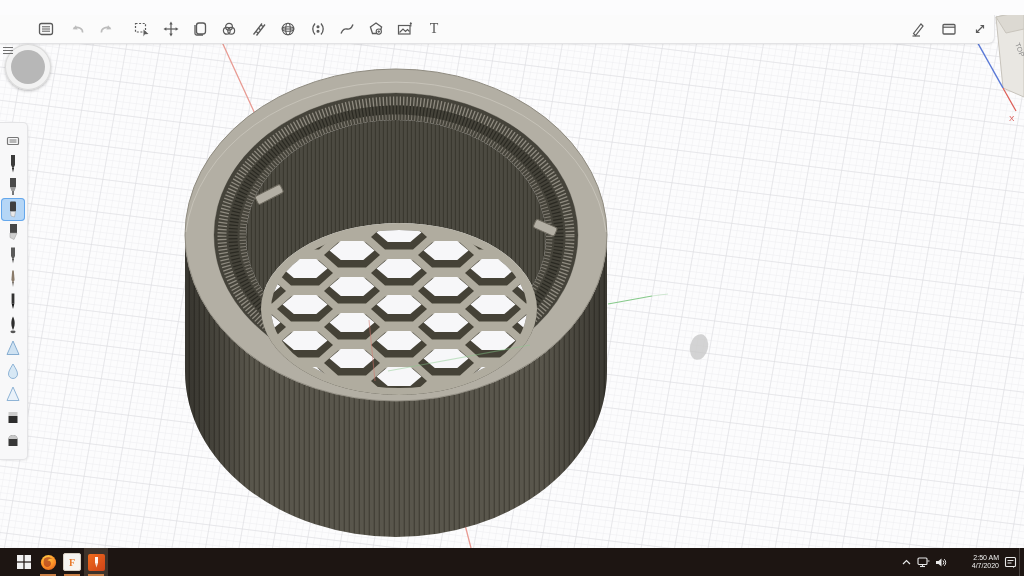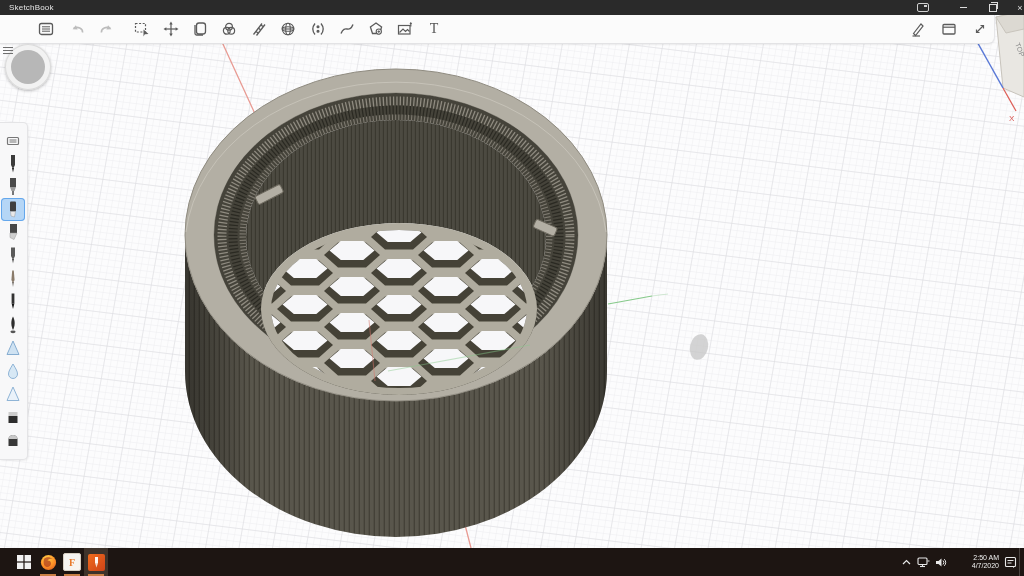--- a/index.html
+++ b/index.html
@@ -223,33 +223,20 @@
         <polygon points="996,17 1024,11 1024,97 1003,88" fill="#e9e7e2" stroke="#c8c4bc" stroke-width="1"></polygon>
         <polygon points="996,17 1006,33 1024,29 1024,11" fill="#dcd9d2" stroke="#c8c4bc" stroke-width="1"></polygon>
         <text transform="translate(1015,44) rotate(68)" font-size="7" fill="#8a8a8a">TOP</text>
         <line x1="962" y1="15" x2="1003" y2="88" stroke="#5a79d6" stroke-width="1.5"></line>
         <line x1="1003" y1="88" x2="1016" y2="111" stroke="#dd5f58" stroke-width="1.3"></line>
         <text x="1009" y="121" font-size="8" fill="#d85550">X</text>
       </g>
     </svg>
   </div>
 
-  <div id="titlebar">
-    <span class="title">SketchBook</span>
-    <span class="wbtn" id="ink-ico">
-        <span class="inkglyph"></span>
-      </span>
-    <span class="wbtn" id="min-btn">
-        <span class="minline"></span>
-      </span>
-    <span class="wbtn" id="max-btn">
-        <span class="restorebox"></span>
-      </span>
-    <span class="wbtn" id="close-btn">×</span>
-  </div>
 
   <div id="toolbar">
     <span class="tbtn" style="left:33px">
       <svg width="18" height="18">
           <rect x="2.5" y="3.5" width="13" height="11" rx="2" fill="none" stroke="#5b5b5b" stroke-width="1.3"></rect>
           <line x1="5" y1="6.8" x2="13" y2="6.8" stroke="#5b5b5b"></line>
           <line x1="5" y1="9" x2="13" y2="9" stroke="#5b5b5b"></line>
           <line x1="5" y1="11.2" x2="13" y2="11.2" stroke="#5b5b5b"></line>
         </svg>
       </span>

